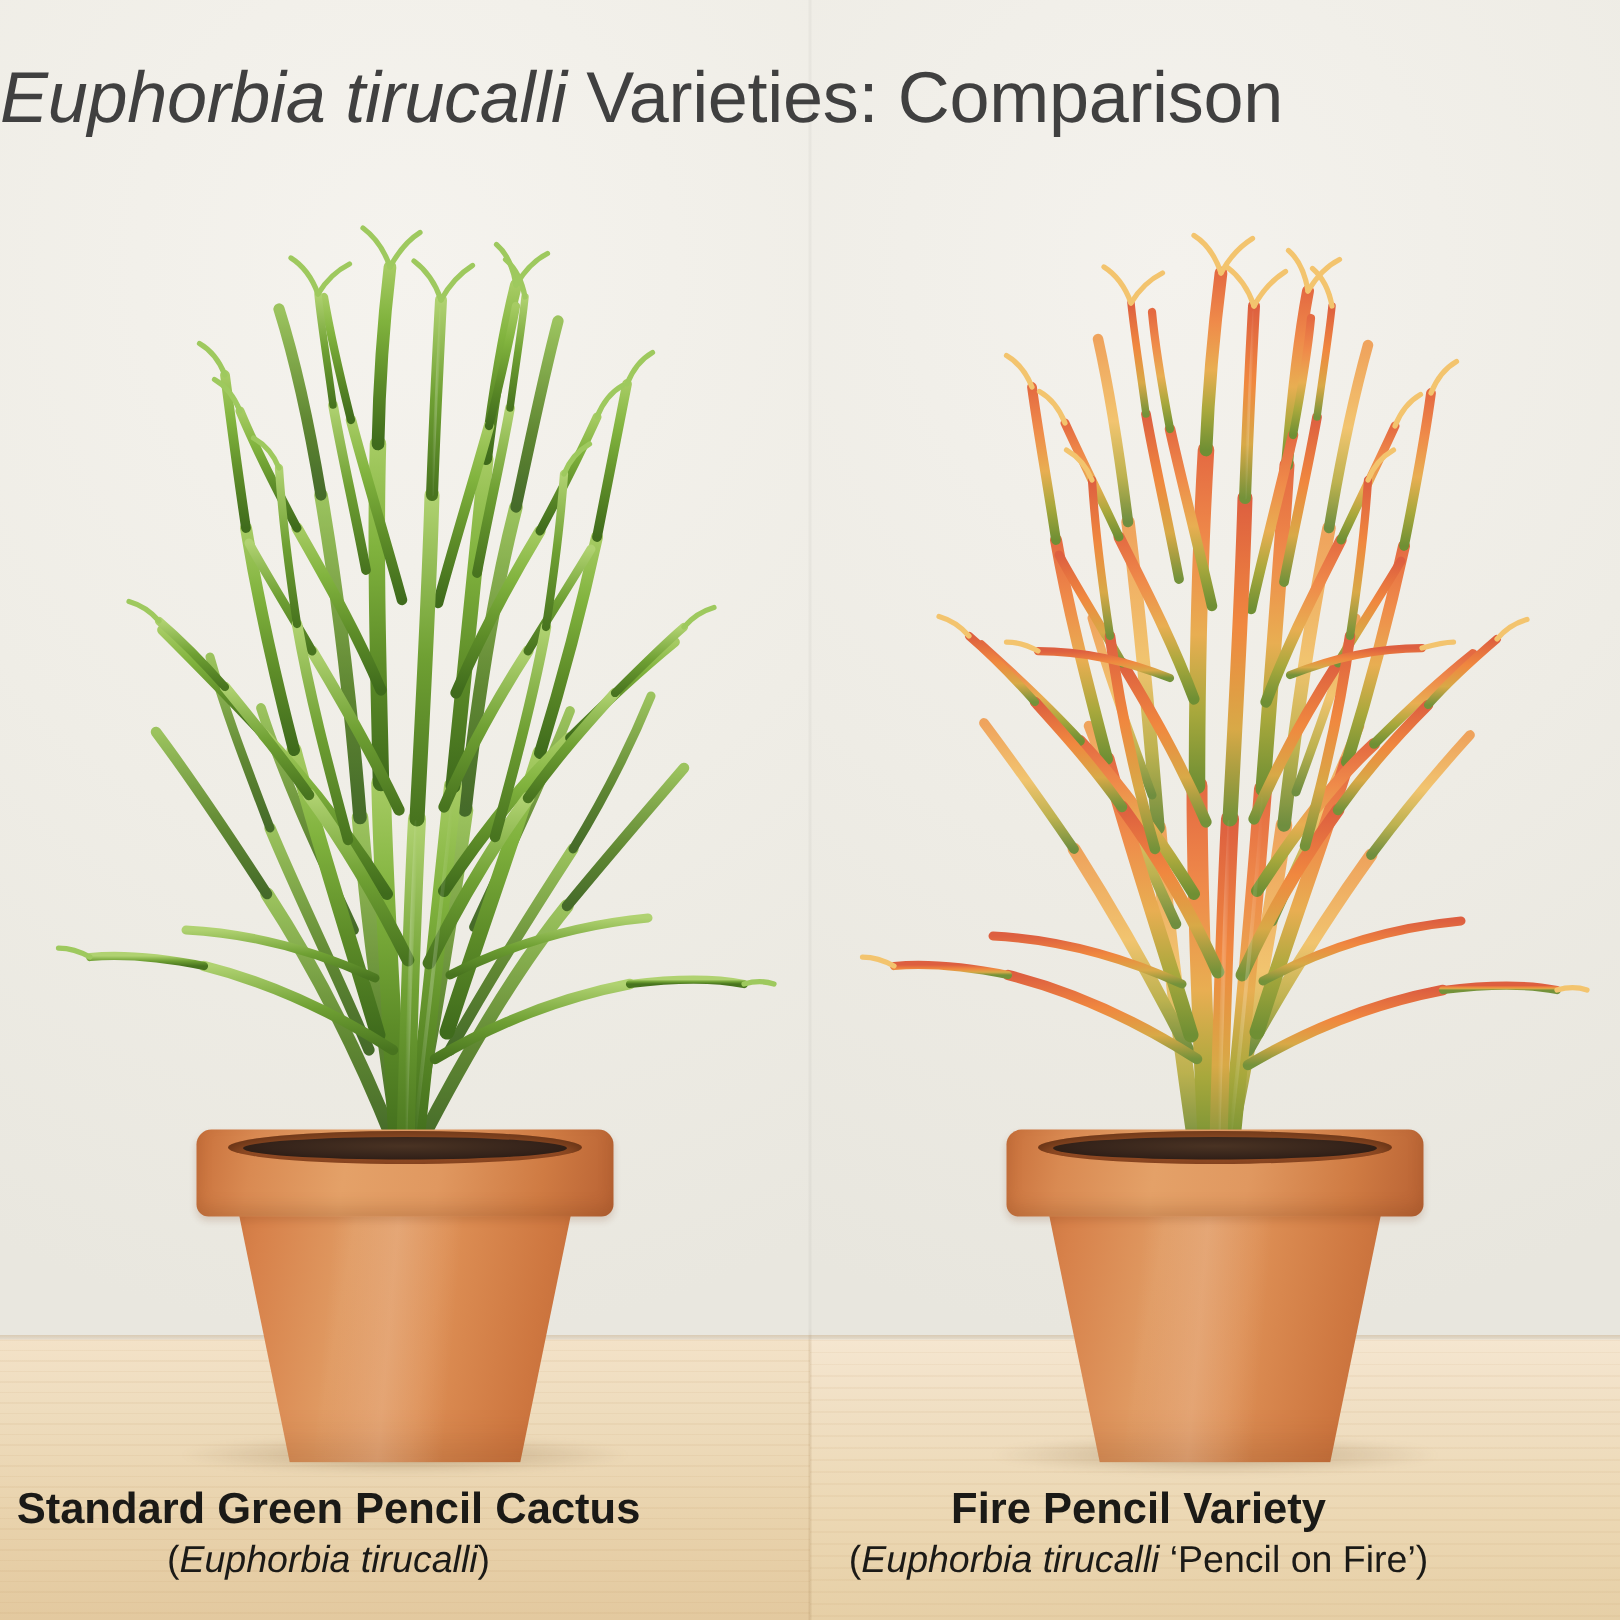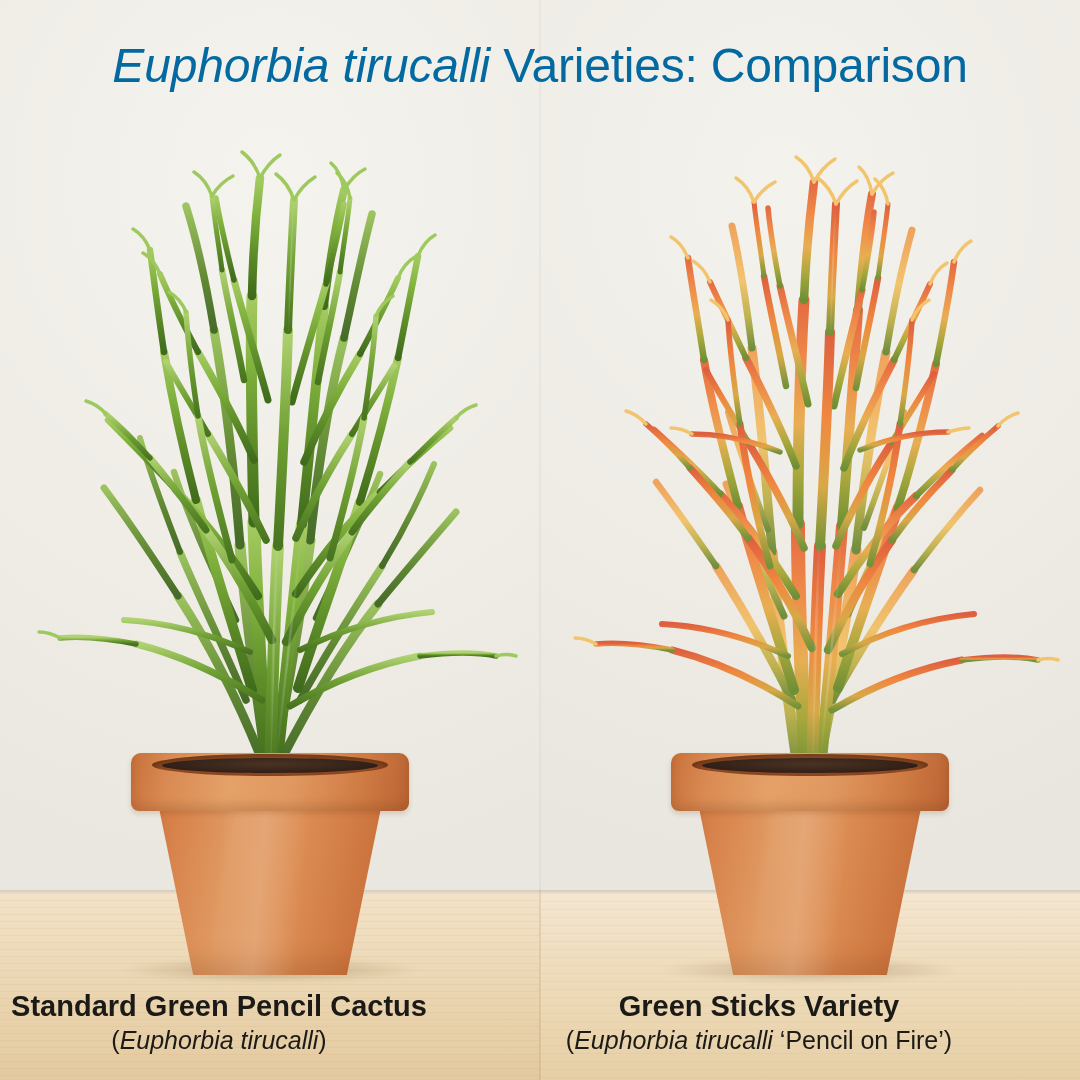--- a/index.html
+++ b/index.html
@@ -46,22 +46,22 @@
     position:absolute;left:0;top:890px;width:100%;height:5px;
     background:linear-gradient(180deg, rgba(205,180,145,.55), rgba(205,180,145,0));
   }
   .divider{
     position:absolute;left:539px;top:0;width:2px;height:1080px;
     background:linear-gradient(180deg, rgba(0,0,0,.035) 0%, rgba(0,0,0,.035) 82%, rgba(150,115,70,.16) 83%, rgba(150,115,70,.16) 100%);
   }
 
   
   .title{
-    position:absolute;left:0;top:38px;width:1080px;text-align:center;
-    font-size:48px;color:#0369a1;letter-spacing:-.2px;white-space:nowrap;
+    position:absolute;left:0;top:38px;width:1080px;
+    font-size:48px;color:#404040;letter-spacing:-.2px;white-space:nowrap;
   }
   .title .sci{font-style:italic;}
   .title .rest{font-style:normal;}
 
   
   .caption{position:absolute;width:438px;text-align:center;color:#1b1a17;}
   .caption .cname{display:block;font-size:29px;font-weight:bold;line-height:1.12;}
   .caption .csci{display:block;font-size:25px;line-height:1.18;margin-top:4px;}
   .caption .csci i{font-style:italic;}
   .caption .csci .cv{font-style:normal;}
@@ -456,17 +456,17 @@
   <div class="title">
     <span class="sci">Euphorbia tirucalli</span><span class="rest"> Varieties: Comparison</span>
   </div>
 
   <div class="caption cap-left">
     <span class="cname">Standard Green Pencil Cactus</span>
     <span class="csci"><span>(</span><i>Euphorbia tirucalli</i><span class="cv"></span><span>)</span></span>
   </div>
 
   <div class="caption cap-right">
-    <span class="cname">Green Sticks Variety</span>
+    <span class="cname">Fire Pencil Variety</span>
     <span class="csci"><span>(</span><i>Euphorbia tirucalli</i><span class="cv"> ‘Pencil on Fire’</span><span>)</span></span>
   </div>
 
 </div>
 
 </body></html>

